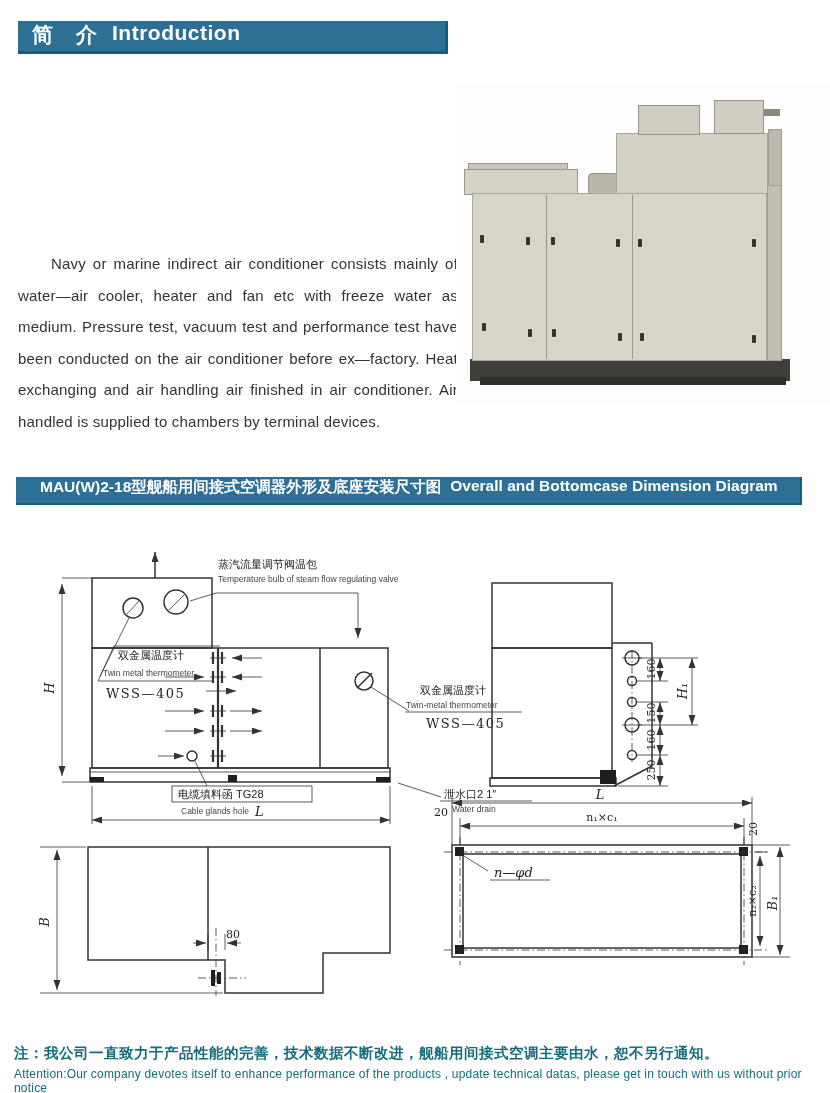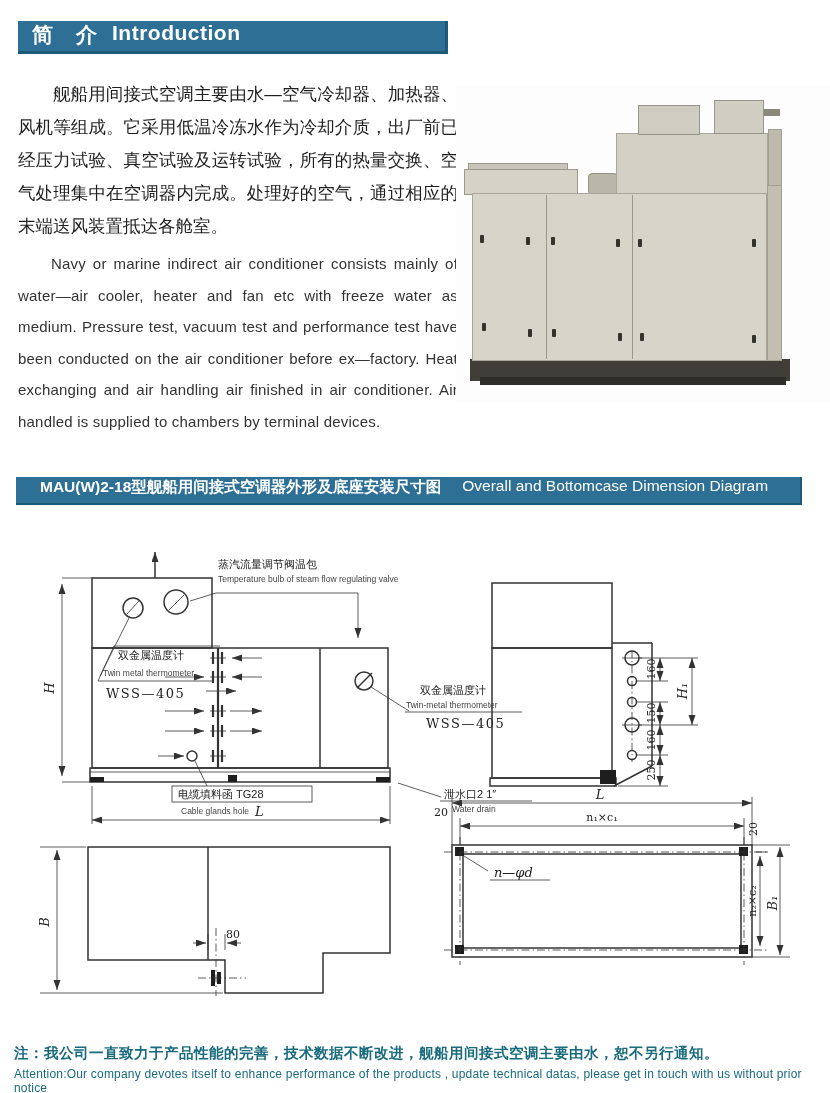--- a/index.html
+++ b/index.html
@@ -5,21 +5,21 @@
   html,body{margin:0;padding:0;background:#fff}
   .page{position:relative;width:830px;height:1093px;background:#fff;overflow:hidden;
         font-family:"Liberation Sans","DejaVu Sans",sans-serif;color:#222}
 
   
   .bar{position:absolute;background:#2e7095;color:#fff;display:flex;
        border-right:3px solid #1d5a7a;border-bottom:3px solid #1d5a7a;box-sizing:border-box}
   .bar1{left:18px;top:21px;width:430px;height:33px;padding-left:14px;font-size:21px;font-weight:bold;letter-spacing:1px}
   .bar1 .en{margin-left:14px;font-weight:600;letter-spacing:0.5px}
   .bar2{left:16px;top:477px;width:786px;height:28px;padding-left:24px;font-size:15.5px;font-weight:bold;border-width:2px}
-  .bar2 .en{margin-left:21px;font-weight:400}
+  .bar2 .en{margin-left:9px;font-weight:700}
 
   
   .para-zh{position:absolute;left:18px;top:60px;width:440px;font-size:17.5px;line-height:33px;
            color:#1e1e1e;text-indent:2em;text-align:justify}
   .para-en{position:absolute;left:18px;top:233px;width:440px;font-size:15px;line-height:31.5px;
            color:#333;text-indent:2.2em;text-align:justify;letter-spacing:0.2px}
 
   
   .photo{position:absolute;left:456px;top:85px;width:374px;height:318px;background:#fdfdfd}
   .photo div{position:absolute;box-sizing:border-box}
@@ -61,21 +61,20 @@
 </head>
 <body>
 
 <div class="page">
 
   <div class="bar bar1">
     <span>简　介</span>
     <span class="en">Introduction</span>
   </div>
 
-  <p class="para-zh">舰船用间接式空调主要由水—空气冷却器、加热器、风机等组成。它采用低温冷冻水作为冷却介质，出厂前已经压力试验、真空试验及运转试验，所有的热量交换、空气处理集中在空调器内完成。处理好的空气，通过相应的末端送风装置抵达各舱室。</p>
   <p class="para-en">Navy or marine indirect air conditioner consists mainly of water—air cooler, heater and fan etc with freeze water as medium. Pressure test, vacuum test and performance test have been conducted on the air conditioner before ex—factory. Heat exchanging and air handling air finished in air conditioner. Air handled is supplied to chambers by terminal devices.</p>
 
   <div class="photo">
     <div class="p-base"></div>
     <div class="p-base2"></div>
     <div class="p-leftunit-lid"></div>
     <div class="p-leftunit"></div>
     <div class="p-pipes"></div>
     <div class="p-raised"></div>
     <div class="p-raised-side"></div>

